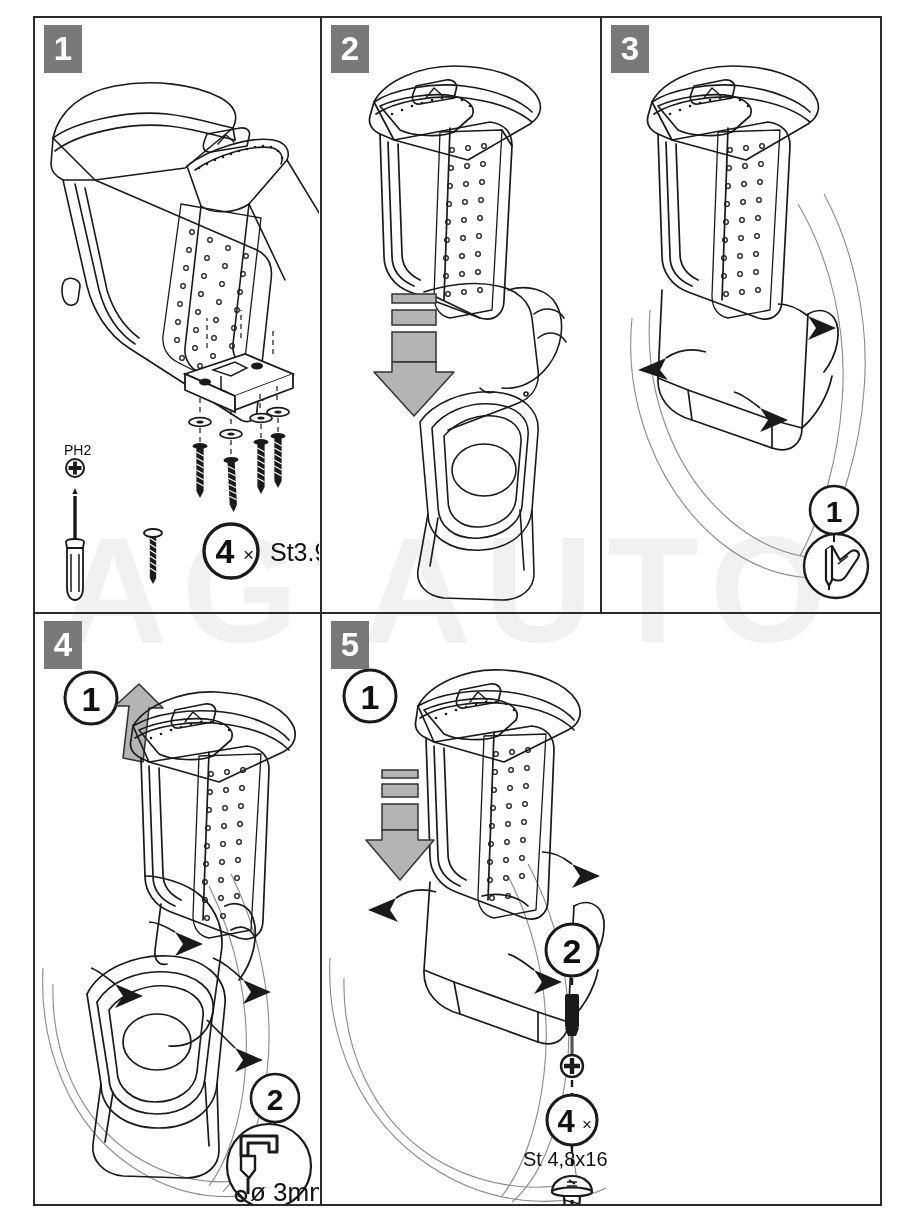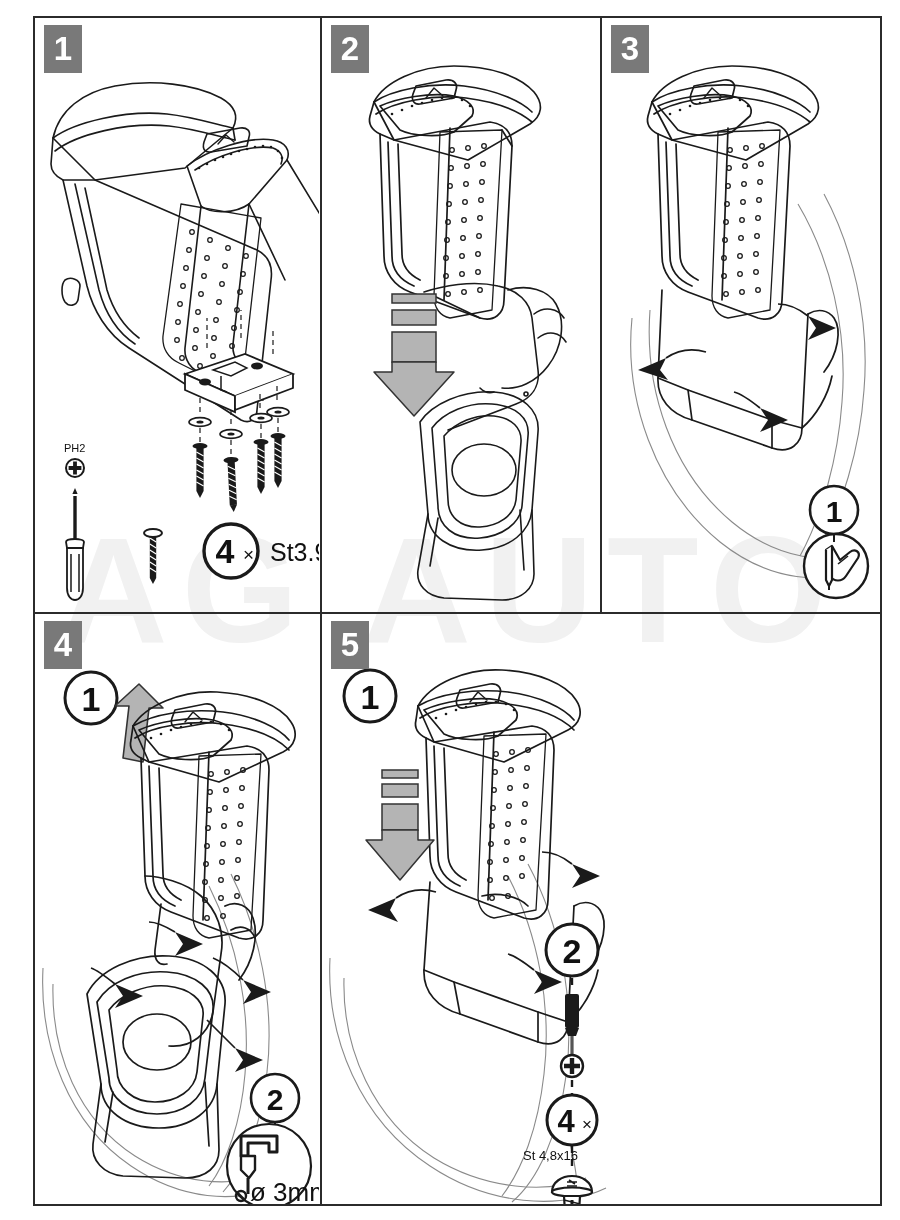--- a/index.html
+++ b/index.html
@@ -20,24 +20,24 @@
   .vdiv{position:absolute;width:2px;background:#2b2b2b;top:0;}
   .hdiv{position:absolute;height:2px;background:#2b2b2b;left:0;right:0;}
 
   .badge{position:absolute;width:38px;height:48px;background:#797979;
     color:#fff;font-size:33px;font-weight:bold;line-height:48px;text-align:center;
     font-family:"Liberation Sans",sans-serif;z-index:6;}
 
   .art{position:absolute;left:0;top:0;width:100%;height:100%;z-index:4;}
 
   .lbl{position:absolute;font-family:"Liberation Sans",sans-serif;color:#111;z-index:7;white-space:nowrap;}
-  .lbl-ph2{font-size:11px;}
+  .lbl-ph2{font-size:14px;}
   .lbl-spec1{font-size:25px;}
   .lbl-3mm{font-size:26px;font-weight:500;}
-  .lbl-spec5{font-size:13px;}
+  .lbl-spec5{font-size:20px;}
 </style>
 </head>
 <body>
 
 <div id="sheet">
 
   <div id="watermark">AG AUTO</div>
 
   <div id="grid">
     <div class="vdiv" style="left:285px;height:594px;"></div>

